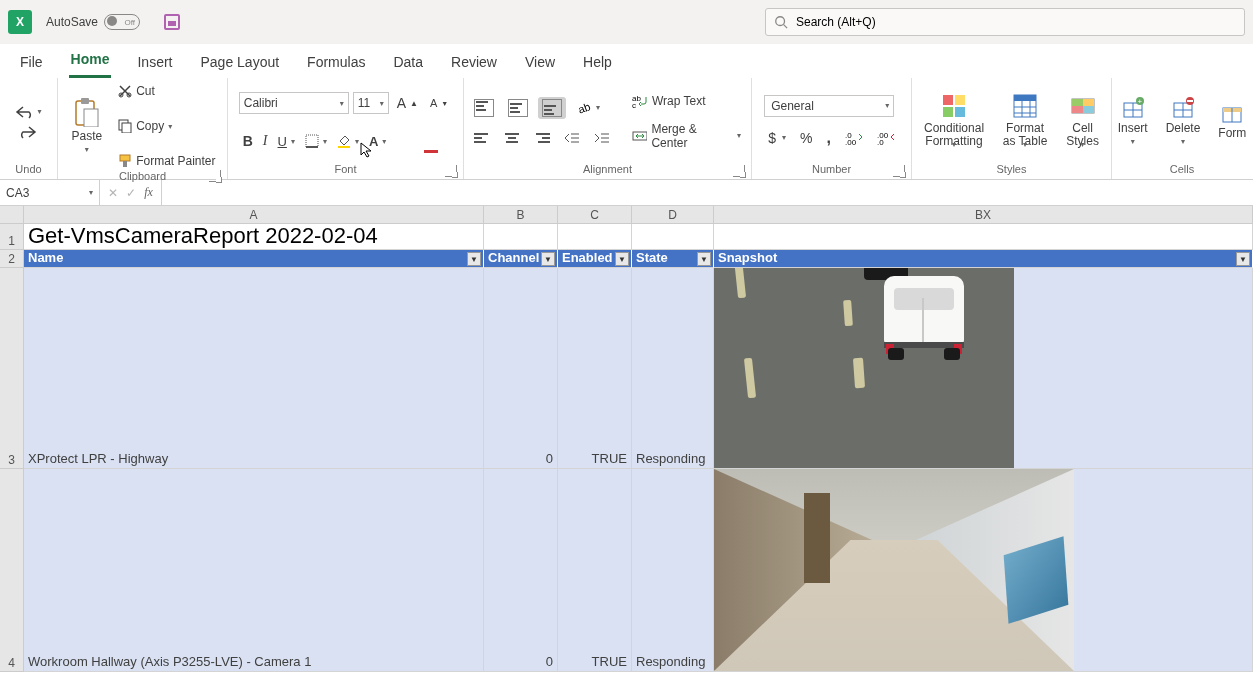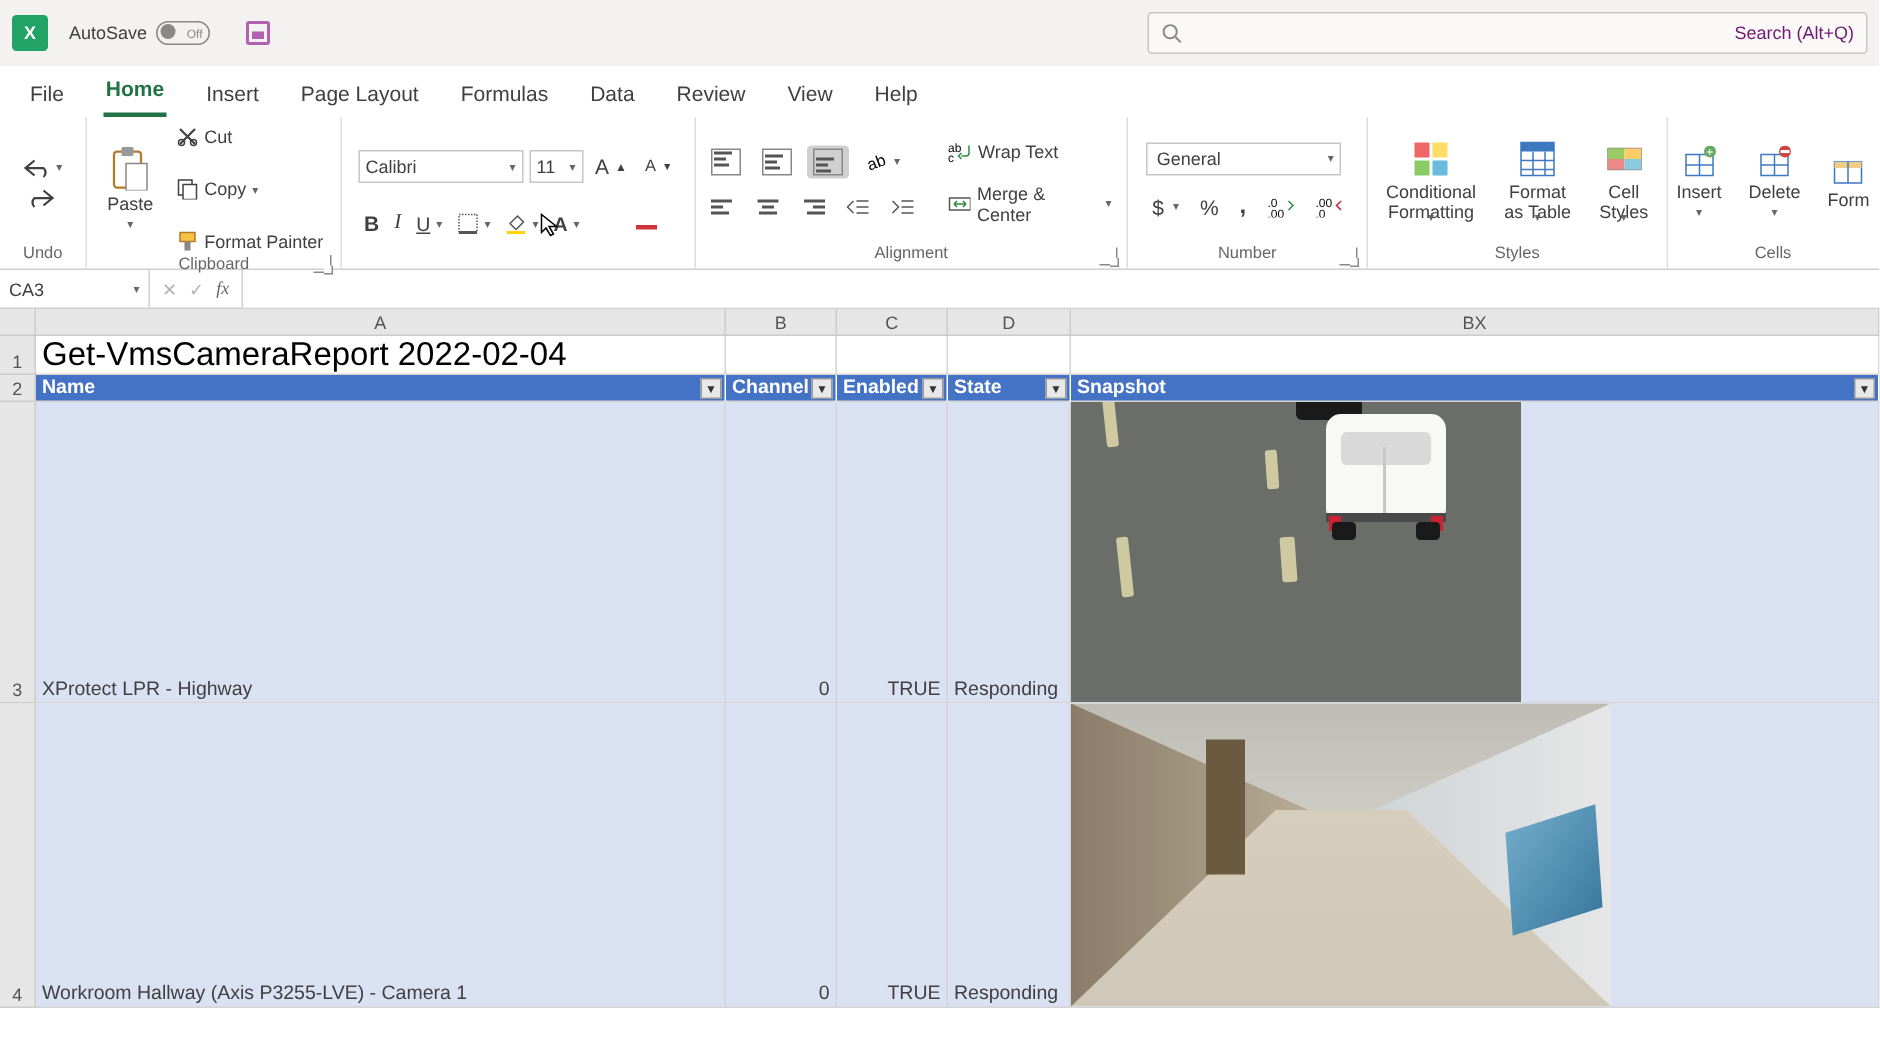--- a/index.html
+++ b/index.html
@@ -8,21 +8,21 @@
   .titlebar { background:#f3f2f1; height:44px; display:flex; align-items:center; padding:0 8px; }
   .excel-logo { width:24px; height:24px; background:#21a366; border-radius:3px; display:flex; align-items:center; justify-content:center; color:#fff; font-weight:700; font-size:12px; margin-right:14px; }
   .autosave-wrap { display:flex; align-items:center; gap:6px; margin-right:10px; }
   .autosave-lbl { font-size:12px; color:#404040;}
   .toggle { width:36px; height:16px; border:1.5px solid #8a8886; border-radius:10px; position:relative; display:flex; align-items:center; }
   .toggle .knob { width:10px; height:10px; border-radius:50%; background:#8a8886; position:absolute; left:2px; top:1px; }
   .toggle .off-text { font-size:8px; color:#888; position:absolute; right:4px; }
   .save-icon { width:16px; height:16px; border:2px solid #b061b0; border-radius:2px; margin:0 14px; position:relative; }
   .save-icon::after { content:""; position:absolute; bottom:2px; left:2px; width:8px; height:5px; background:#b061b0; }
   .file-title { color:#a0a0a0; font-size:13px; margin-left:20px; }
-  .search-wrap { margin-left:auto; width:480px; height:28px; border:1px solid #c8c6c4; background:#faf9f8; border-radius:3px; display:flex; align-items:center; padding:4px 8px; gap:8px; color:#701a75;justify-content:space-between; }
+  .search-wrap { margin-left:auto; width:480px; height:28px; border:1px solid #c8c6c4; background:#faf9f8; border-radius:3px; display:flex; align-items:center; padding:4px 8px; gap:8px; color:#000000; }
   
   .tabbar { background:#fff; border-bottom:0; height:34px; display:flex; align-items:flex-end; padding:0 18px; gap:24px; }
   .tab { font-size:14px; padding:6px 2px 8px; color:#404040; cursor:pointer; }
   .tab.active { color:#217346; border-bottom:3px solid #217346; font-weight:600; }
   
   .ribbon { background:#fff; border-bottom:1px solid #d0d0d0; display:flex; height:102px; }
   .rgroup { border-right:1px solid #e1dfdd; display:flex; flex-direction:column; align-items:center; justify-content:space-between; padding:4px 6px 2px; }
   .rgroup .body { display:flex; align-items:center; gap:6px; flex:1; }
   .rgroup .glabel { font-size:11px; color:#666; display:flex; align-items:center; gap:4px; width:100%; justify-content:center; position:relative; height:16px;}
   .rgroup .launcher { position:absolute; right:0; bottom:0; width:12px;height:12px; border:1px solid #888; border-left:0; border-top:0; }
@@ -226,20 +226,24 @@
             </div>
         <div class="btn">
               <span style="font-size:13px;font-weight:600">A</span>
               <svg width="14" height="4" style="position:absolute"></svg>
               <span class="chev">▾</span>
             </div>
       </div>
     </div>
       </div>
     <div style="position:absolute;left:196px;bottom:26px;width:14px;height:3px;background:#d13438"></div>
+    <div class="glabel">
+        <span>Font</span>
+        <span class="launcher"></span>
+      </div>
   </div>
 
   <div class="rgroup" style="width:288px">
     <div class="body" style="gap:14px">
       <div class="triple-row" style="gap:10px">
         <div style="display:flex;gap:6px">
           <div class="btn">
               <div class="align-box">
                 <div class="align-ico" style="justify-content:flex-start">
                   <span style="width:12px"></span>

